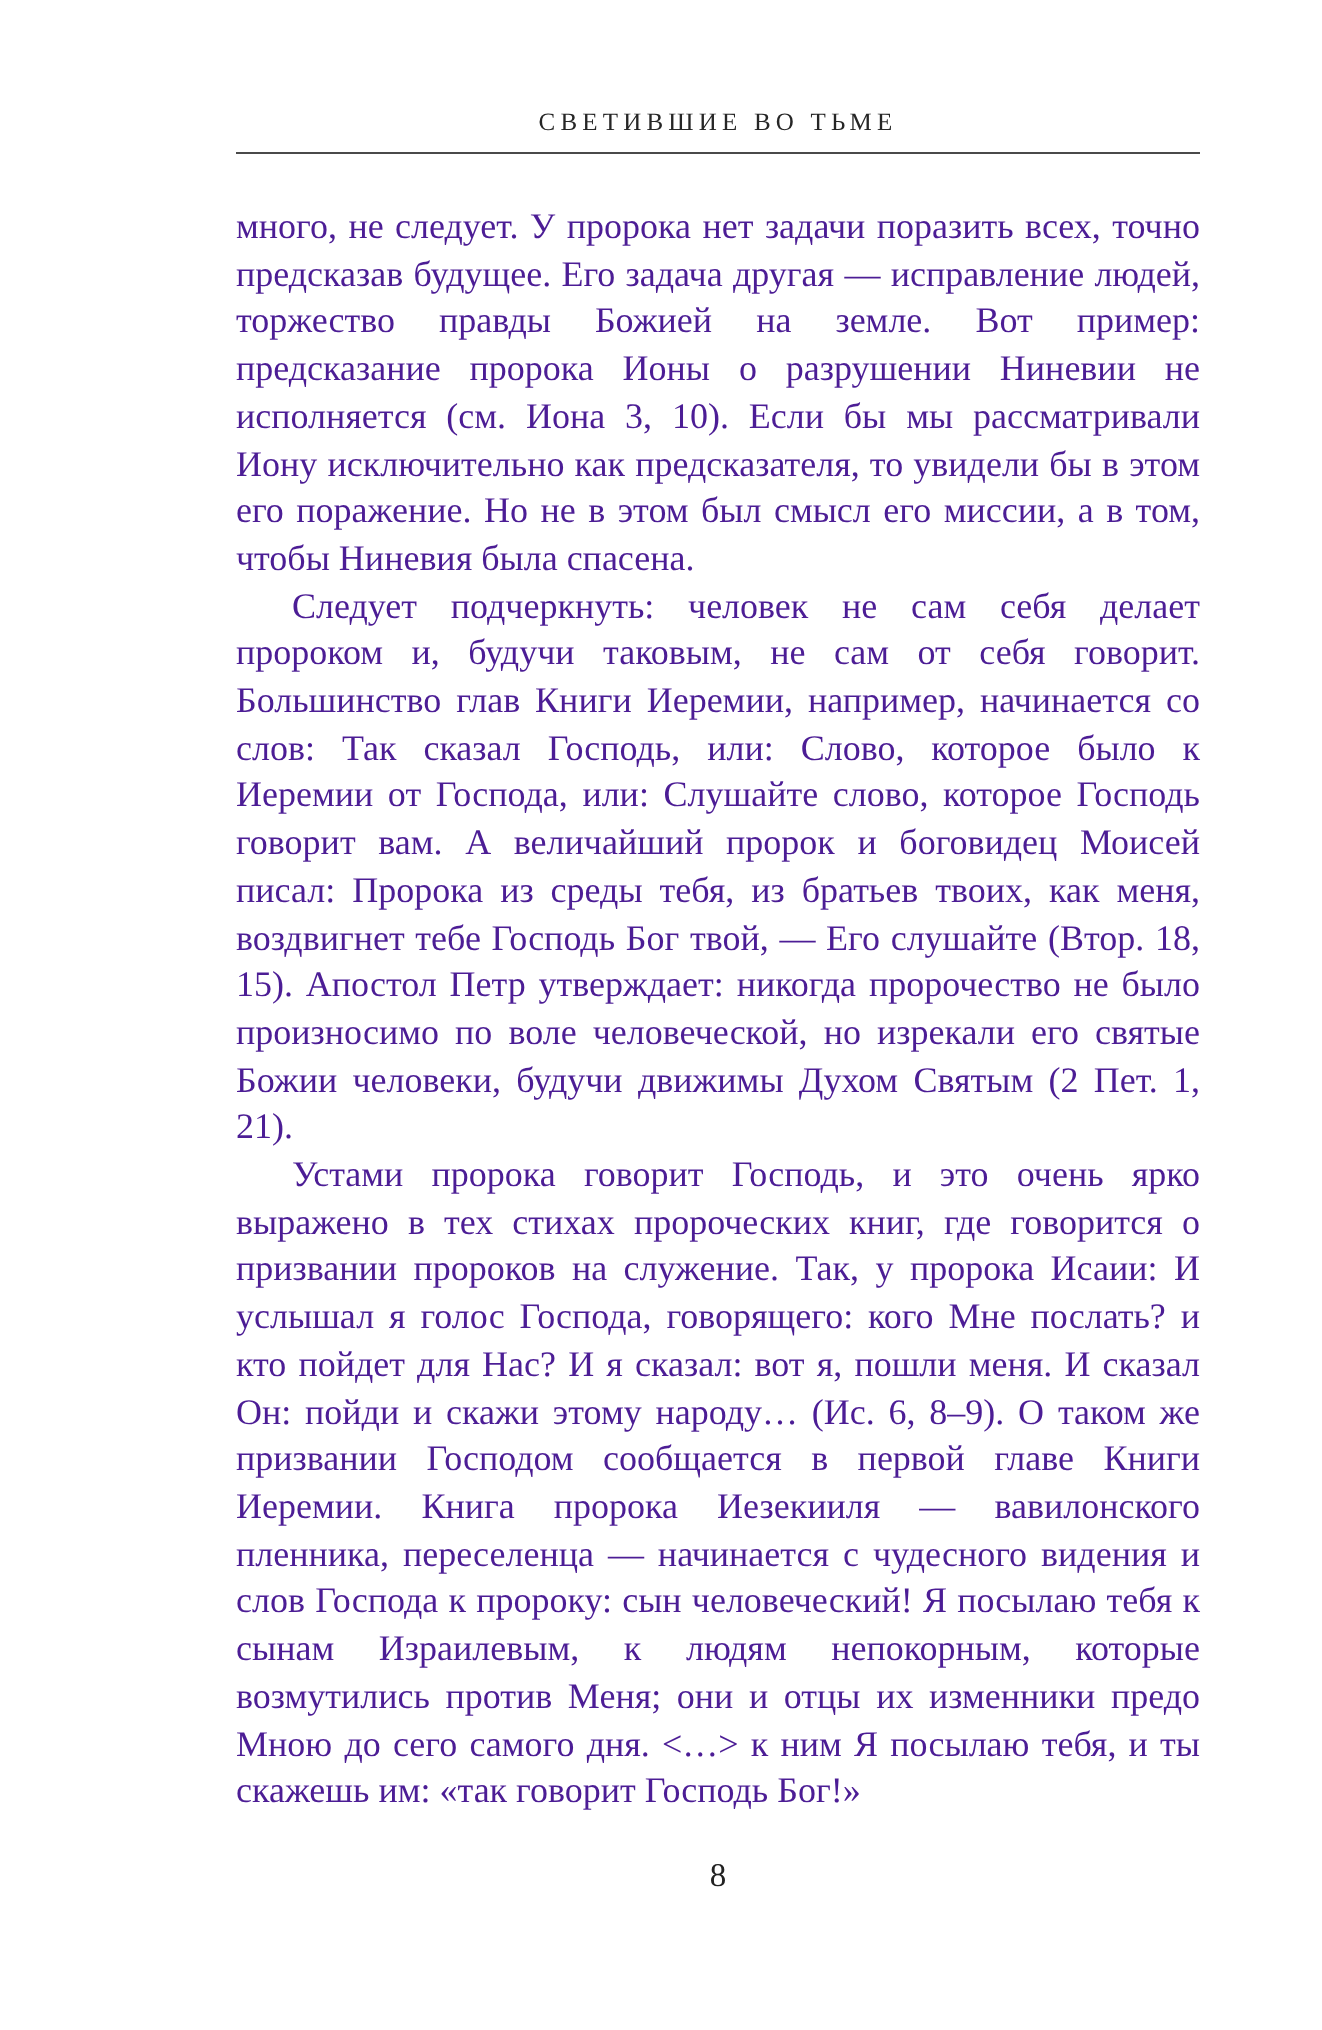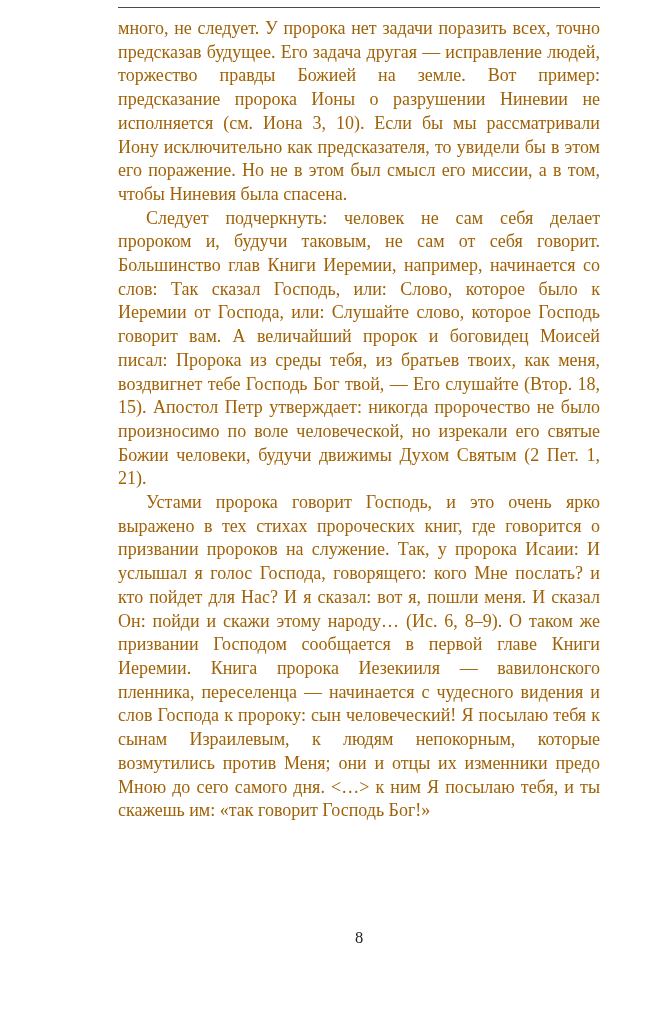--- a/index.html
+++ b/index.html
@@ -28,25 +28,25 @@
     color: #262626;
     font-family: "Liberation Serif", "DejaVu Serif", serif;
   }
   .header-rule {
     margin-top: 7px;
     border: none;
     border-bottom: 1px solid #4a4a4a;
     height: 0;
   }
   .body-text {
-    margin-top: 9px;
+    margin-top: 25px;
     font-size: 18px;
     line-height: 23.7px;
     text-align: justify;
-    color: #a16207;
+    color: #4c1d95;
   }
   .body-text p {
     margin: 0;
     padding: 0;
   }
   .body-text p.indent {
     text-indent: 28px;
   }
   .body-text .italic {
   }
@@ -59,20 +59,21 @@
     font-size: 16.5px;
     color: #222222;
   }
 </style>
 </head>
 <body>
 
 <div class="page">
   <header>
     <div class="column">
+      <div class="running-head">СВЕТИВШИЕ ВО ТЬМЕ</div>
       <div class="header-rule"></div>
     </div>
   </header>
 
   <main class="column body-text">
       <p><span class="regular">много, не следует. У пророка нет задачи поразить всех, точно предсказав будущее. Его задача другая — исправление людей, торжество правды Божией на земле. Вот пример: предсказание пророка Ионы о разрушении Ниневии не исполняется (см. Иона 3, 10). Если бы мы рассматривали Иону исключительно как предсказателя, то увидели бы в этом его поражение. Но не в этом был смысл его миссии, а в том, чтобы Ниневия была спасена.</span></p>
       <p class="indent"><span class="regular">Следует подчеркнуть: человек не сам себя делает пророком и, будучи таковым, не сам от себя говорит. Большинство глав Книги Иеремии, например, начинается со слов: </span><span class="italic">Так сказал Господь</span><span class="regular">, или: </span><span class="italic">Слово, которое было к Иеремии от Господа</span><span class="regular">, или: </span><span class="italic">Слушайте слово, которое Господь говорит вам</span><span class="regular">. А величайший пророк и боговидец Моисей писал: </span><span class="italic">Пророка из среды тебя, из братьев твоих, как меня, воздвигнет тебе Господь Бог твой, — Его слушайте</span><span class="regular"> (Втор. 18, 15). Апостол Петр утверждает: </span><span class="italic">никогда пророчество не было произносимо по воле человеческой, но изрекали его святые Божии человеки, будучи движимы Духом Святым</span><span class="regular"> (2 Пет. 1, 21).</span></p>
       <p class="indent"><span class="regular">Устами пророка говорит Господь, и это очень ярко выражено в тех стихах пророческих книг, где говорится о призвании пророков на служение. Так, у пророка Исаии: </span><span class="italic">И услышал я голос Господа, говорящего: кого Мне послать? и кто пойдет для Нас? И я сказал: вот я, пошли меня. И сказал Он: пойди и скажи этому народу…</span><span class="regular"> (Ис. 6, 8–9). О таком же призвании Господом сообщается в первой главе Книги Иеремии. Книга пророка Иезекииля — вавилонского пленника, переселенца — начинается с чудесного видения и слов Господа к пророку: </span><span class="italic">сын человеческий! Я посылаю тебя к сынам Израилевым, к людям непокорным, которые возмутились против Меня; они и отцы их изменники предо Мною до сего самого дня. &lt;…&gt; к ним Я посылаю тебя, и ты скажешь им: «так говорит Господь Бог!»</span></p>
     </main>
 

